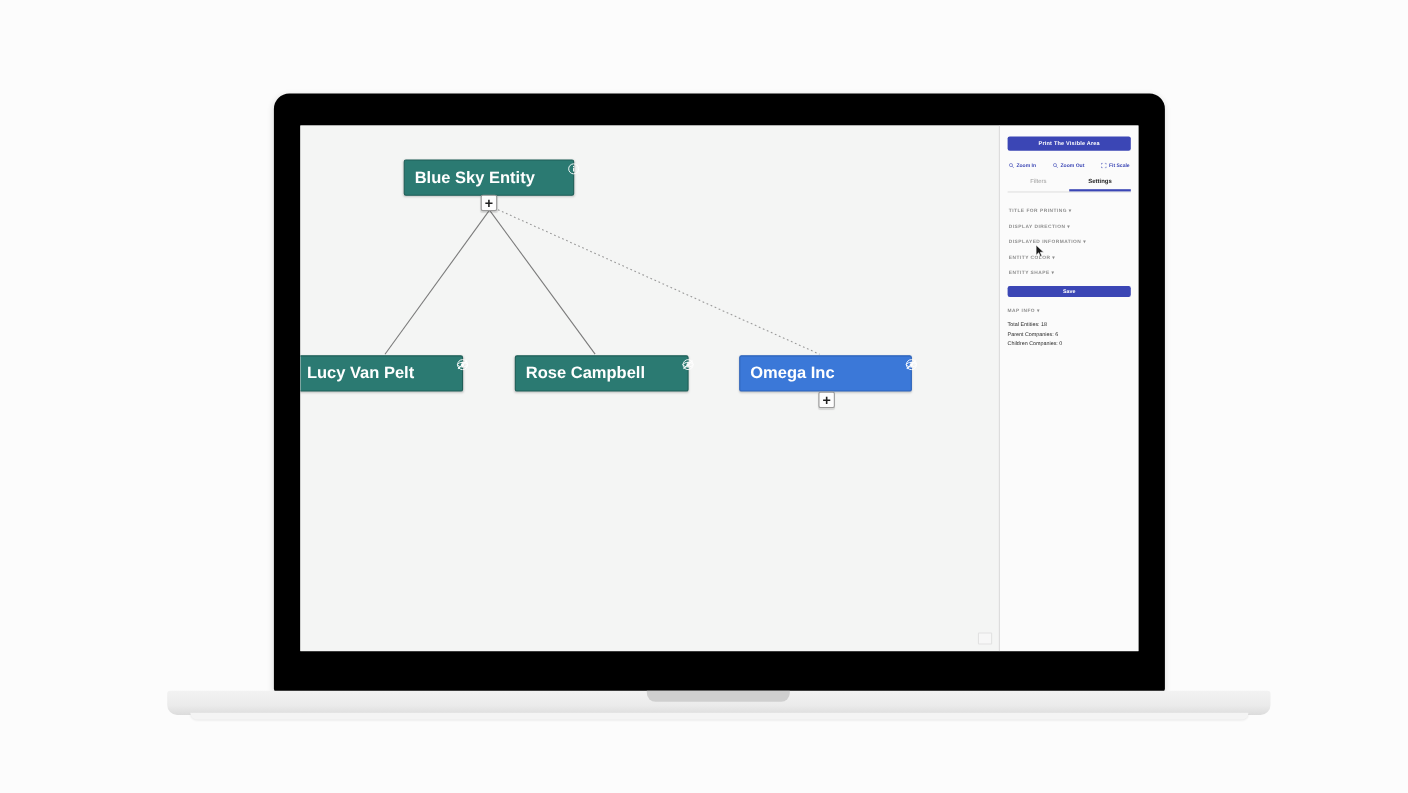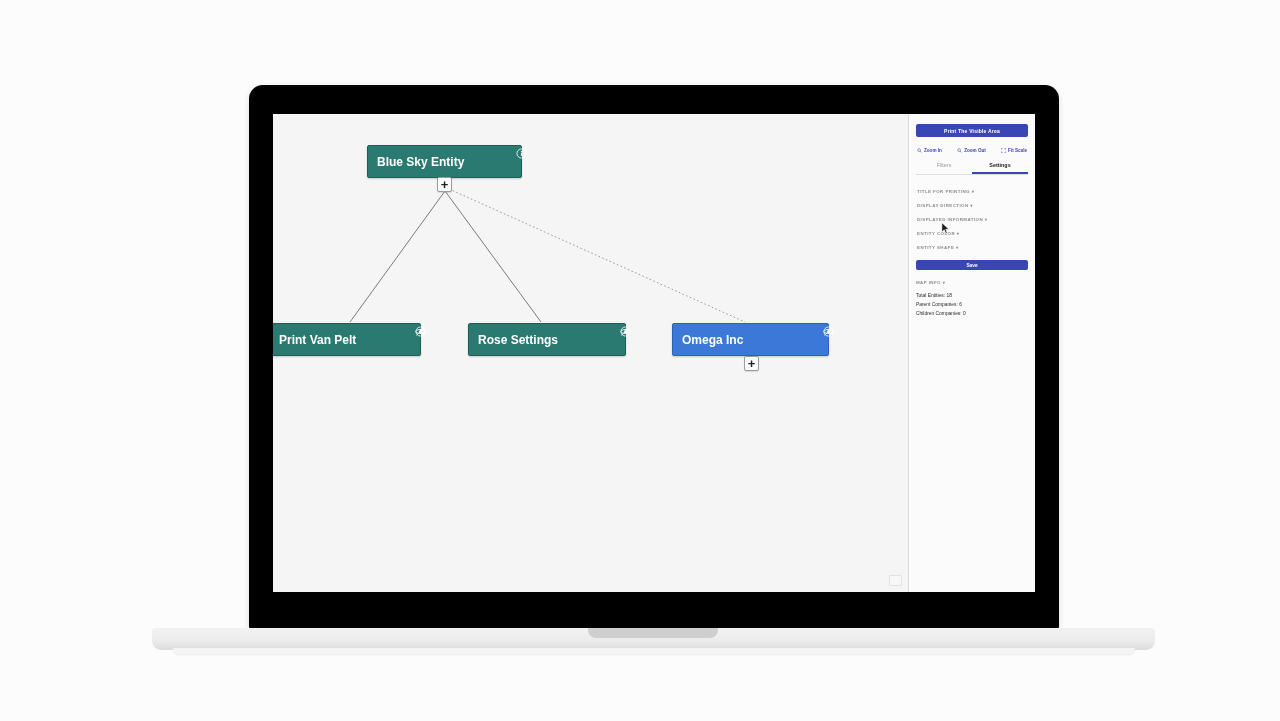--- a/index.html
+++ b/index.html
@@ -49,21 +49,21 @@
     width: 635px; height: 478px;
     background: #f4f5f4; overflow: hidden;
   }
   .canvas svg { position: absolute; left: 0; top: 0; }
 
   .node {
     position: absolute; height: 33px;
     border-radius: 2px;
     display: flex; align-items: center;
     color: #ffffff;
-    font-size: 12px; font-weight: bold;
+    font-size: 15px; font-weight: bold;
     padding-left: 9px;
     box-shadow: 0 1px 2px rgba(0,0,0,0.18);
   }
   .node.teal  { background: #2b7a72; border: 1px solid #1f5f58; }
   .node.blue  { background: #3b78d8; border: 1px solid #2c62ba; text-align: right; }
   .node .label { white-space: nowrap; }
 
   .node-icons {
     position: absolute; right: 5px; top: 2px;
     display: flex; flex-direction: column; align-items: center;
@@ -180,37 +180,37 @@
             <rect x="7.2" y="4.1" width="1.6" height="1.7" fill="#fff"></rect>
           </svg>
         </span>
       </div>
 
       <div class="plus-btn" style="left:164px; top:63px;">
         <span>+</span>
       </div>
 
       <div class="node teal" style="left:-4px; top:209px; width:152px;">
-        <span class="label">Print Van Pelt</span>
+        <span class="label">Lucy Van Pelt</span>
         <span class="node-icons">
           <svg class="ico" viewBox="0 0 16 16">
             <circle cx="8" cy="8" r="6.6" fill="none" stroke="#fff" stroke-width="1.3"></circle>
             <rect x="7.2" y="6.6" width="1.6" height="5" fill="#fff"></rect>
             <rect x="7.2" y="4.1" width="1.6" height="1.7" fill="#fff"></rect>
           </svg>
           <svg class="ico" viewBox="0 0 16 16">
             <path d="M1 8 C3.5 4,12.5 4,15 8 C12.5 12,3.5 12,1 8 Z" fill="none" stroke="#fff" stroke-width="1.3"></path>
             <circle cx="8" cy="8" r="2.2" fill="#fff"></circle>
             <line x1="2" y1="13.4" x2="14" y2="2.6" stroke="#fff" stroke-width="1.4"></line>
           </svg>
         </span>
       </div>
 
       <div class="node teal" style="left:195px; top:209px; width:158px;">
-        <span class="label">Rose Settings</span>
+        <span class="label">Rose Campbell</span>
         <span class="node-icons">
           <svg class="ico" viewBox="0 0 16 16">
             <circle cx="8" cy="8" r="6.6" fill="none" stroke="#fff" stroke-width="1.3"></circle>
             <rect x="7.2" y="6.6" width="1.6" height="5" fill="#fff"></rect>
             <rect x="7.2" y="4.1" width="1.6" height="1.7" fill="#fff"></rect>
           </svg>
           <svg class="ico" viewBox="0 0 16 16">
             <path d="M1 8 C3.5 4,12.5 4,15 8 C12.5 12,3.5 12,1 8 Z" fill="none" stroke="#fff" stroke-width="1.3"></path>
             <circle cx="8" cy="8" r="2.2" fill="#fff"></circle>
             <line x1="2" y1="13.4" x2="14" y2="2.6" stroke="#fff" stroke-width="1.4"></line>

